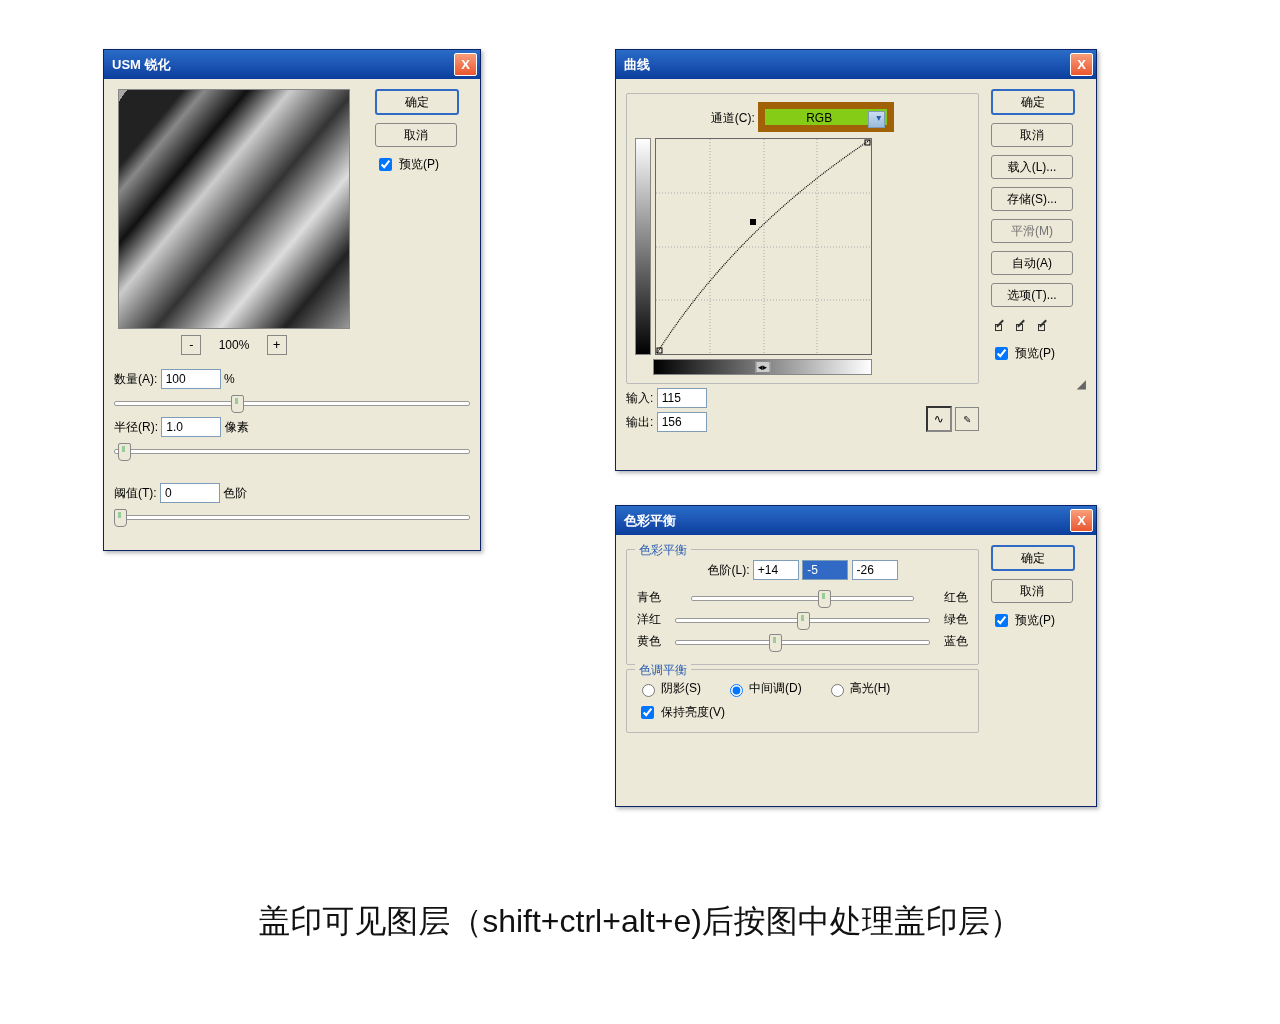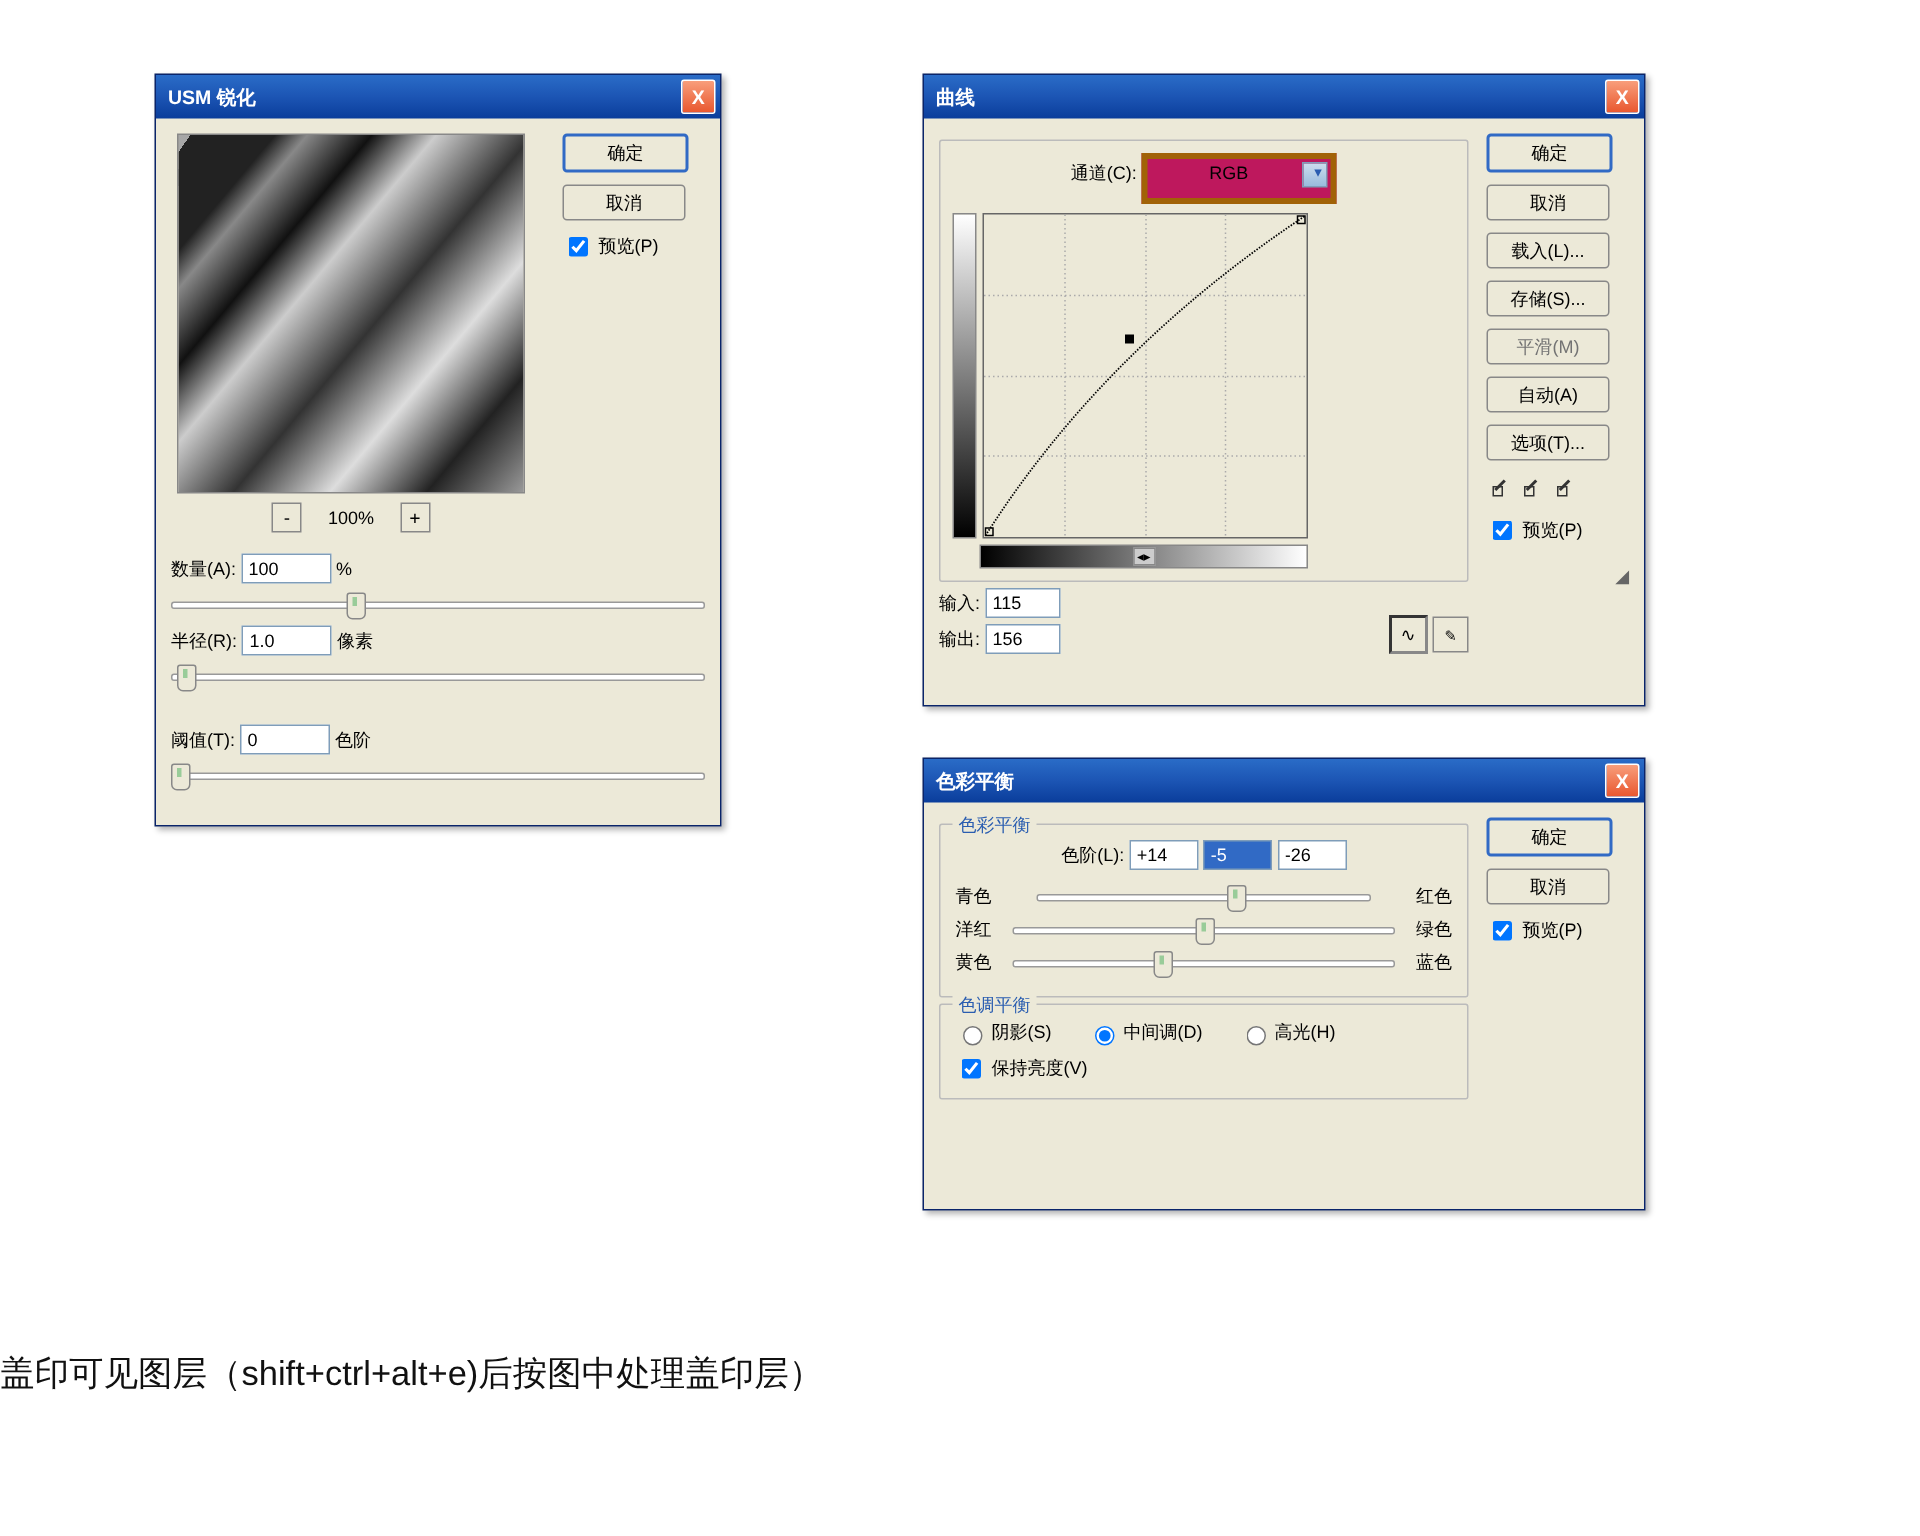--- a/index.html
+++ b/index.html
@@ -13,30 +13,30 @@
 .btn.dis{color:#737373}
 input[type=text]{border:1px solid #7f9db9;padding:2px 4px;font-size:12px;font-family:inherit;background:#fff}
 .chk{display:flex;align-items:center;gap:4px}
 .chk input{width:13px;height:13px}
 .sld{position:relative;height:18px;background:#ece9d8}
 .trk{position:absolute;top:8px;left:0;right:0;height:3px;background:#fff;border:1px solid #999;border-radius:2px}
 .thb{position:absolute;top:2px;width:11px;height:16px;background:#ece9d8;border:1px solid #888;border-radius:2px 2px 4px 4px}
 .thb::after{content:"";position:absolute;top:2px;left:3px;width:3px;height:6px;background:#9c9}
 .grp{border:1px solid #bbb;border-radius:2px;margin:4px 0;padding:10px;position:relative}
 .grp-t{position:absolute;top:-8px;left:8px;background:#ece9d8;padding:0 4px;color:#2a5db0;font-size:12px}
-.sel{border:4px solid #a16207;background:#be185d;padding:2px 18px 10px 4px;position:relative;width:100px;display:inline-block}
+.sel{border:7px solid #a16207;background:#84cc16;padding:2px 18px 0 4px;position:relative;width:100px;display:inline-block}
 .sel::after{content:"";position:absolute;right:2px;top:2px;width:15px;height:15px;background:linear-gradient(to bottom,#cde,#9bd);border:1px solid #7f9db9}
 .sel::before{content:"▾";position:absolute;right:6px;top:3px;font-size:10px;z-index:1;color:#2a5db0}
 .minib{width:18px;height:18px;border:1px solid #888;background:#ece9d8;display:inline-flex;align-items:center;justify-content:center;font-family:monospace;cursor:pointer}
 .eyedrop{display:inline-block;width:18px;height:18px;position:relative}
 .eyedrop::before{content:"";position:absolute;width:2px;height:9px;background:#333;top:4px;left:8px;transform:rotate(45deg)}
 .eyedrop::after{content:"";position:absolute;width:5px;height:5px;border:1px solid #333;top:9px;left:4px}
 .radio{display:inline-flex;align-items:center;gap:3px}
 .radio input{width:13px;height:13px}
-.caption{position:absolute;left:0;right:0;top:900px;font-size:23px;color:#111}
+.caption{position:absolute;left:0;right:0;top:900px;text-align:center;font-size:32px;color:#111}
 </style>
 </head>
 <body>
 
 <div class="canvas">
 
 <div class="dlg" style="left:103px;top:49px;width:376px;height:500px">
   <div class="tbar">
     <span>USM 锐化</span>
     <div class="xbtn">X</div>

